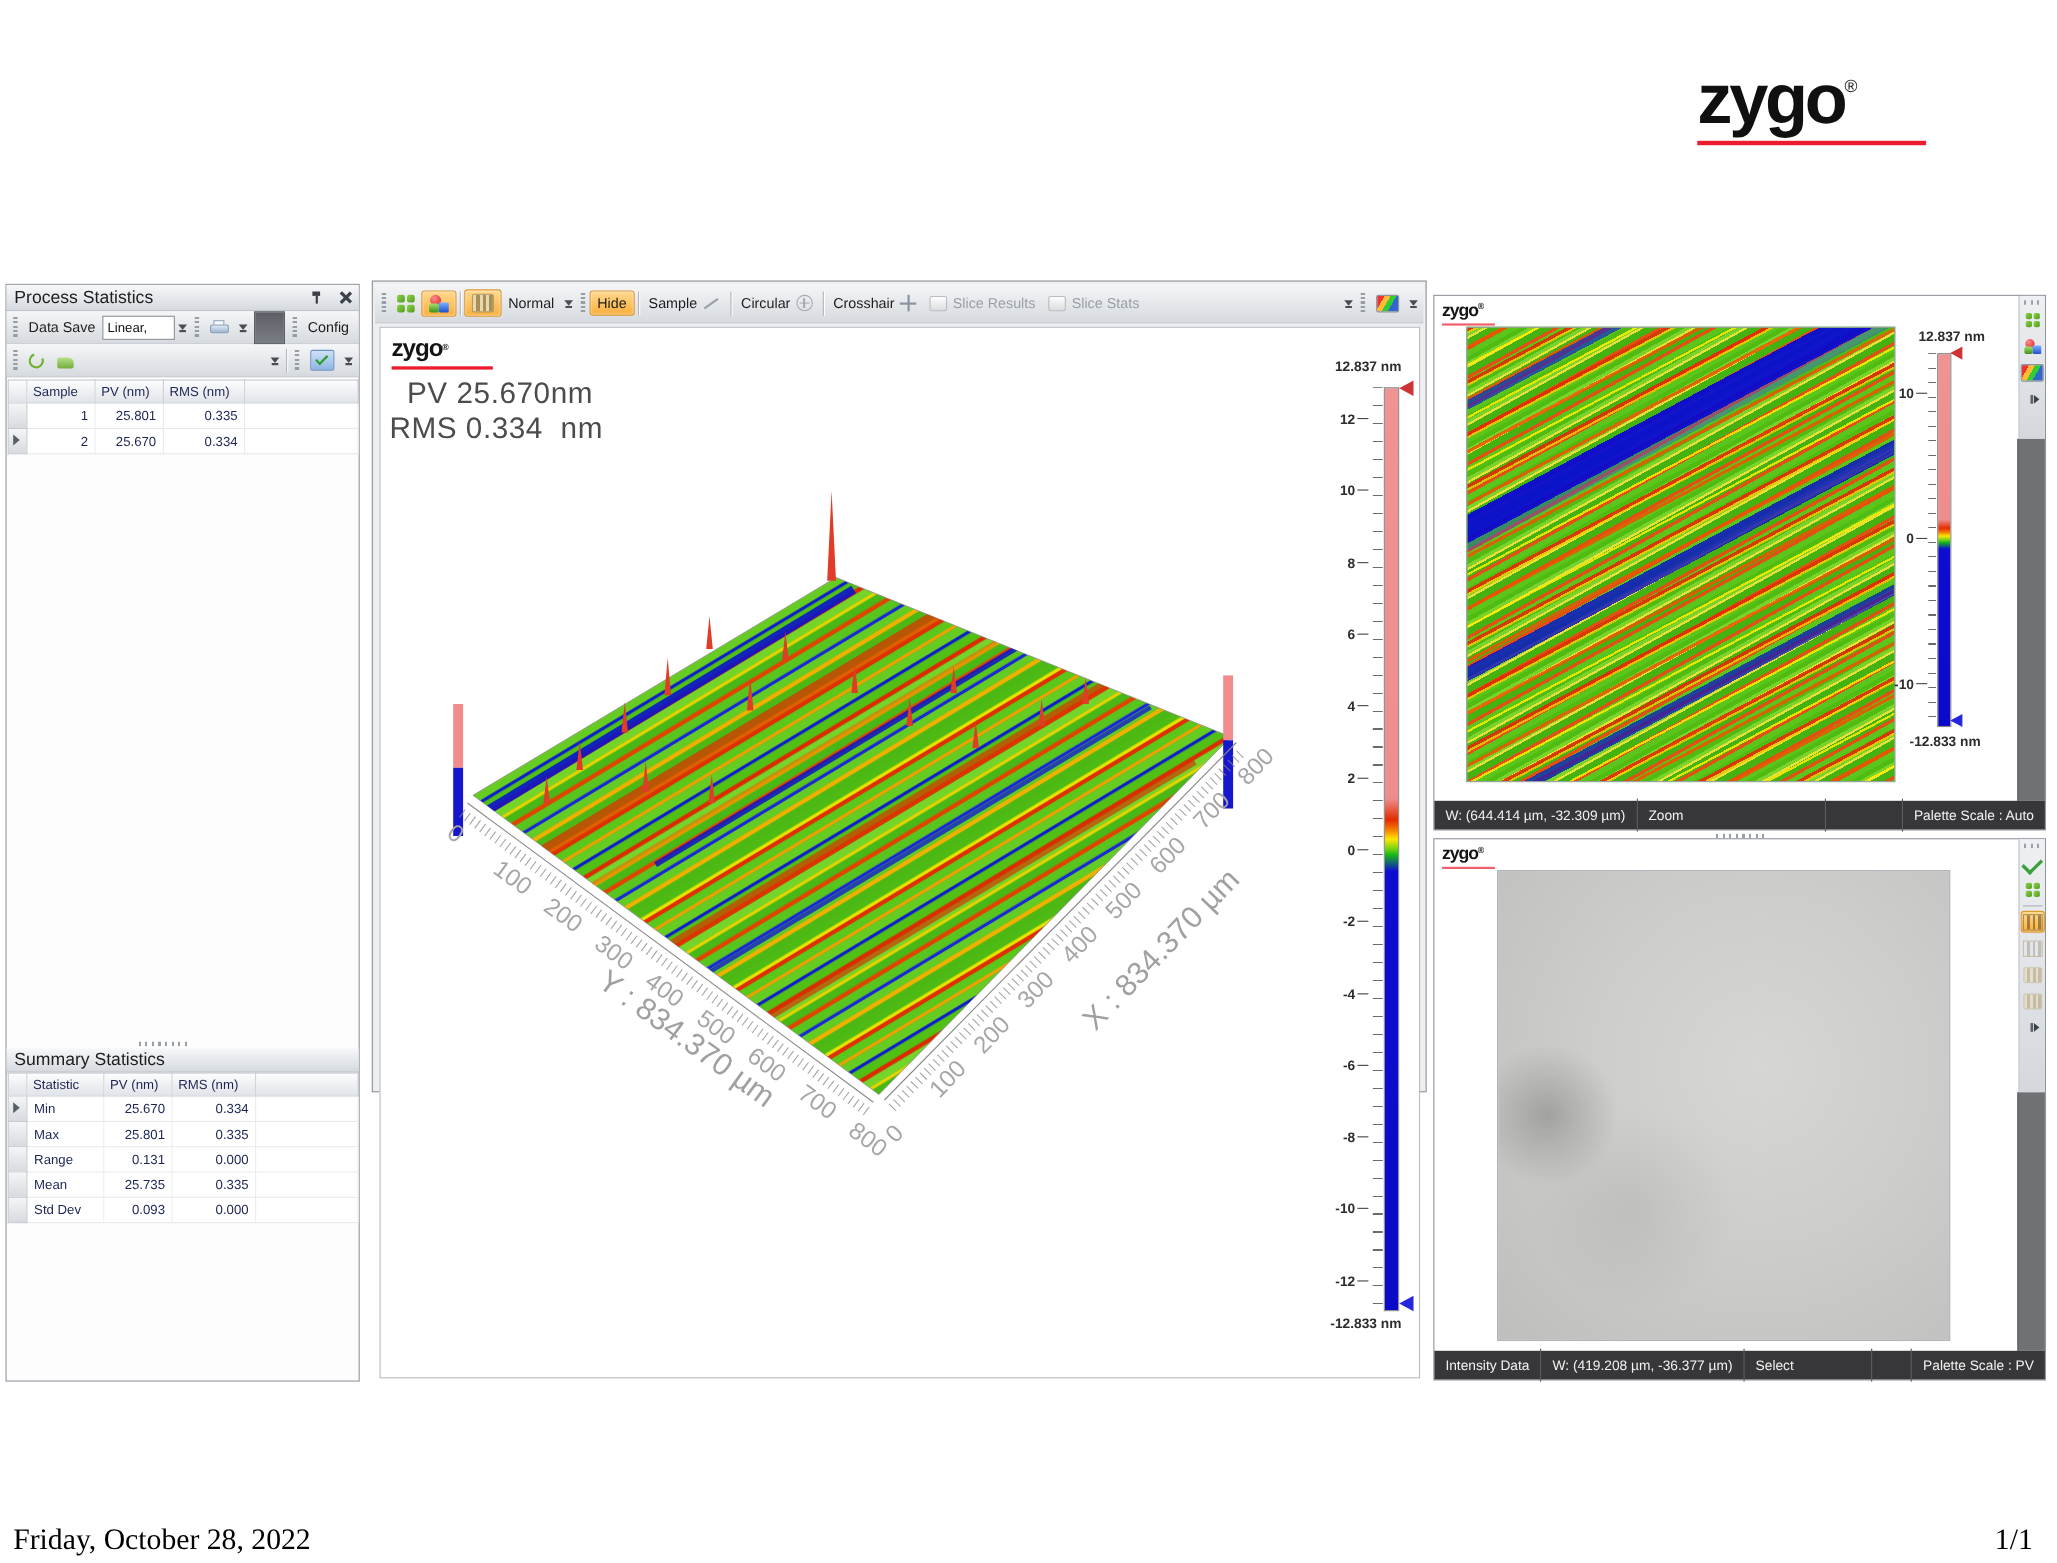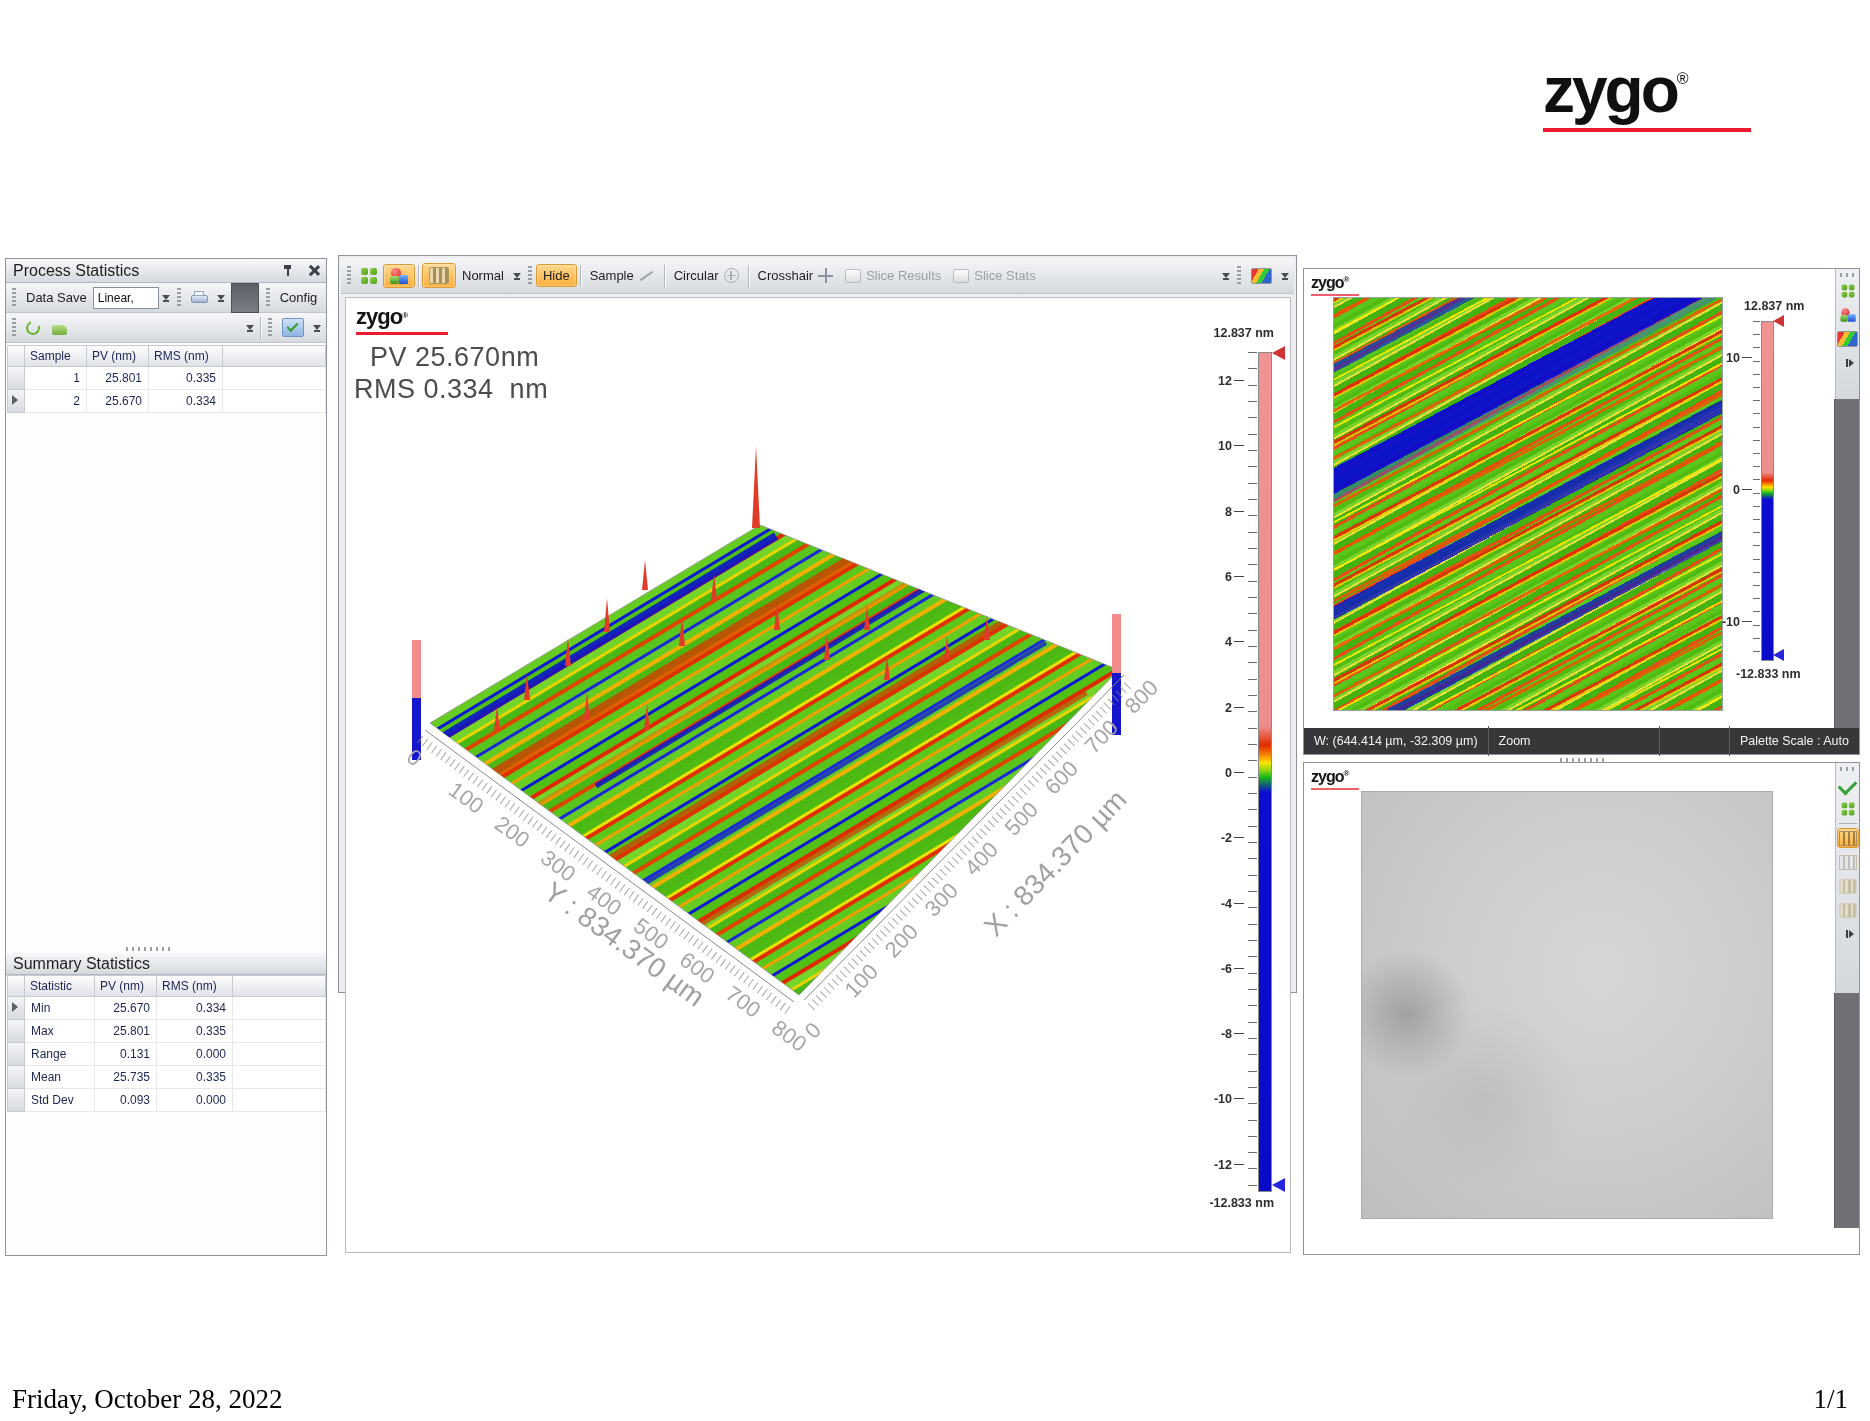--- a/index.html
+++ b/index.html
@@ -522,18 +522,24 @@
     <span class="icolbtn dim">
           <span class="i-blinds" style="transform:scale(.85)"></span>
         </span>
     <span class="icolbtn">
           <span class="cbar"></span>
           <span class="i-collapse"></span>
         </span>
   </div>
   <div class="darkcol" style="right:0;top:230px;bottom:26px"></div>
 
+  <div class="status">
+    <span class="seg">Intensity Data</span>
+    <span class="seg">W: (419.208 µm, -36.377 µm)</span>
+    <span class="seg" style="min-width:95px">Select</span>
+    <span class="seg last">Palette Scale : PV</span>
+  </div>
 </div>
 
 <div class="footer" style="left:12px;top:1384px">Friday, October 28, 2022</div>
 <div class="footer" style="right:22px;top:1384px">1/1</div>
 
 </div>
 
 </body></html>

